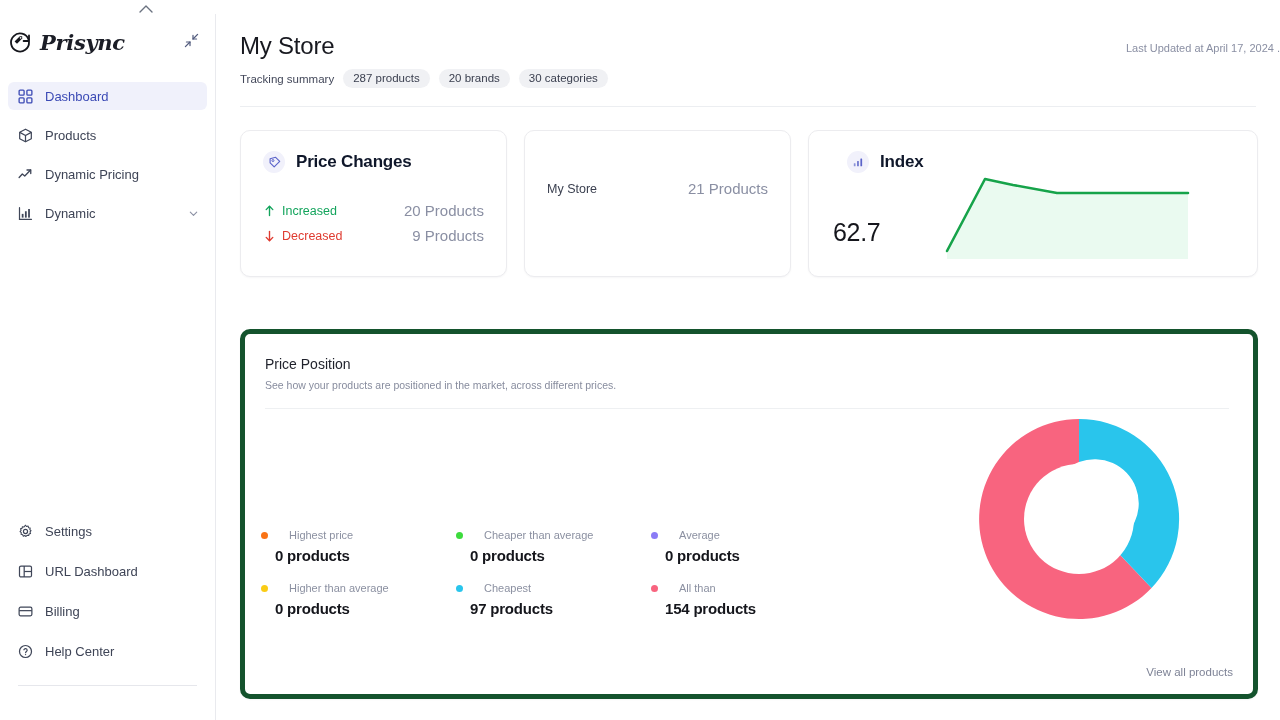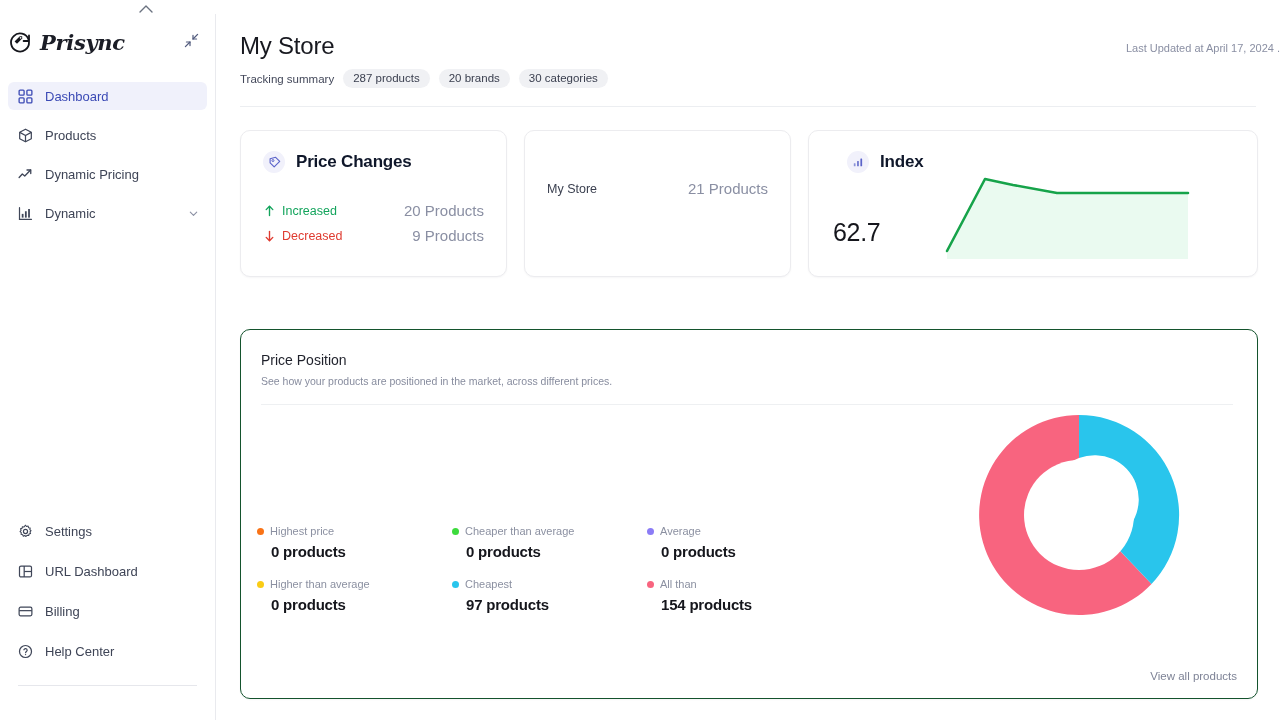--- a/index.html
+++ b/index.html
@@ -159,21 +159,21 @@
   }
   .index-chart {
     position: absolute; left: 130px; top: 28px;
     width: 310px; height: 115px;
   }
 
   
   .panel {
     margin: 52px 22px 0 24px;
     background: #ffffff;
-    border: 1px solid #14532d;
+    border: 5px solid #14532d;
     border-radius: 10px;
     box-shadow: 0 1px 2px rgba(20,24,40,0.04);
     height: 370px;
     position: relative;
     overflow: hidden;
   }
   .panel-head { padding: 22px 24px 0 20px; }
   .panel-title { font-size: 14px; color: #1f212b; }
   .panel-sub { font-size: 10.5px; color: #878c9e; margin-top: 7px; }
   .panel-divider { height: 1px; background: #eef0f2; margin-top: 17px; }
@@ -182,21 +182,21 @@
   .legend-grid {
     flex: none; width: 660px;
     display: grid;
     grid-template-columns: 195px 195px 1fr;
     grid-template-rows: 53px 53px;
     align-content: center;
     padding: 0 0 0 16px;
     margin-top: 74px;
   }
   .legend-cell { }
-  .legend-top { display: flex; align-items: center; gap: 6px; }
+  .legend-top { display: flex; align-items: center; gap: 21px; }
   .dot { width: 7px; height: 7px; border-radius: 50%; flex: none; }
   .legend-name { font-size: 11px; color: #8b90a1; }
   .legend-value {
     font-size: 15px; font-weight: 700; color: #15161c;
     margin-top: 6px; margin-left: 14px; letter-spacing: -0.2px;
   }
 
   .donut-wrap {
     flex: 1; position: relative;
     display: flex; align-items: flex-start; justify-content: center;

